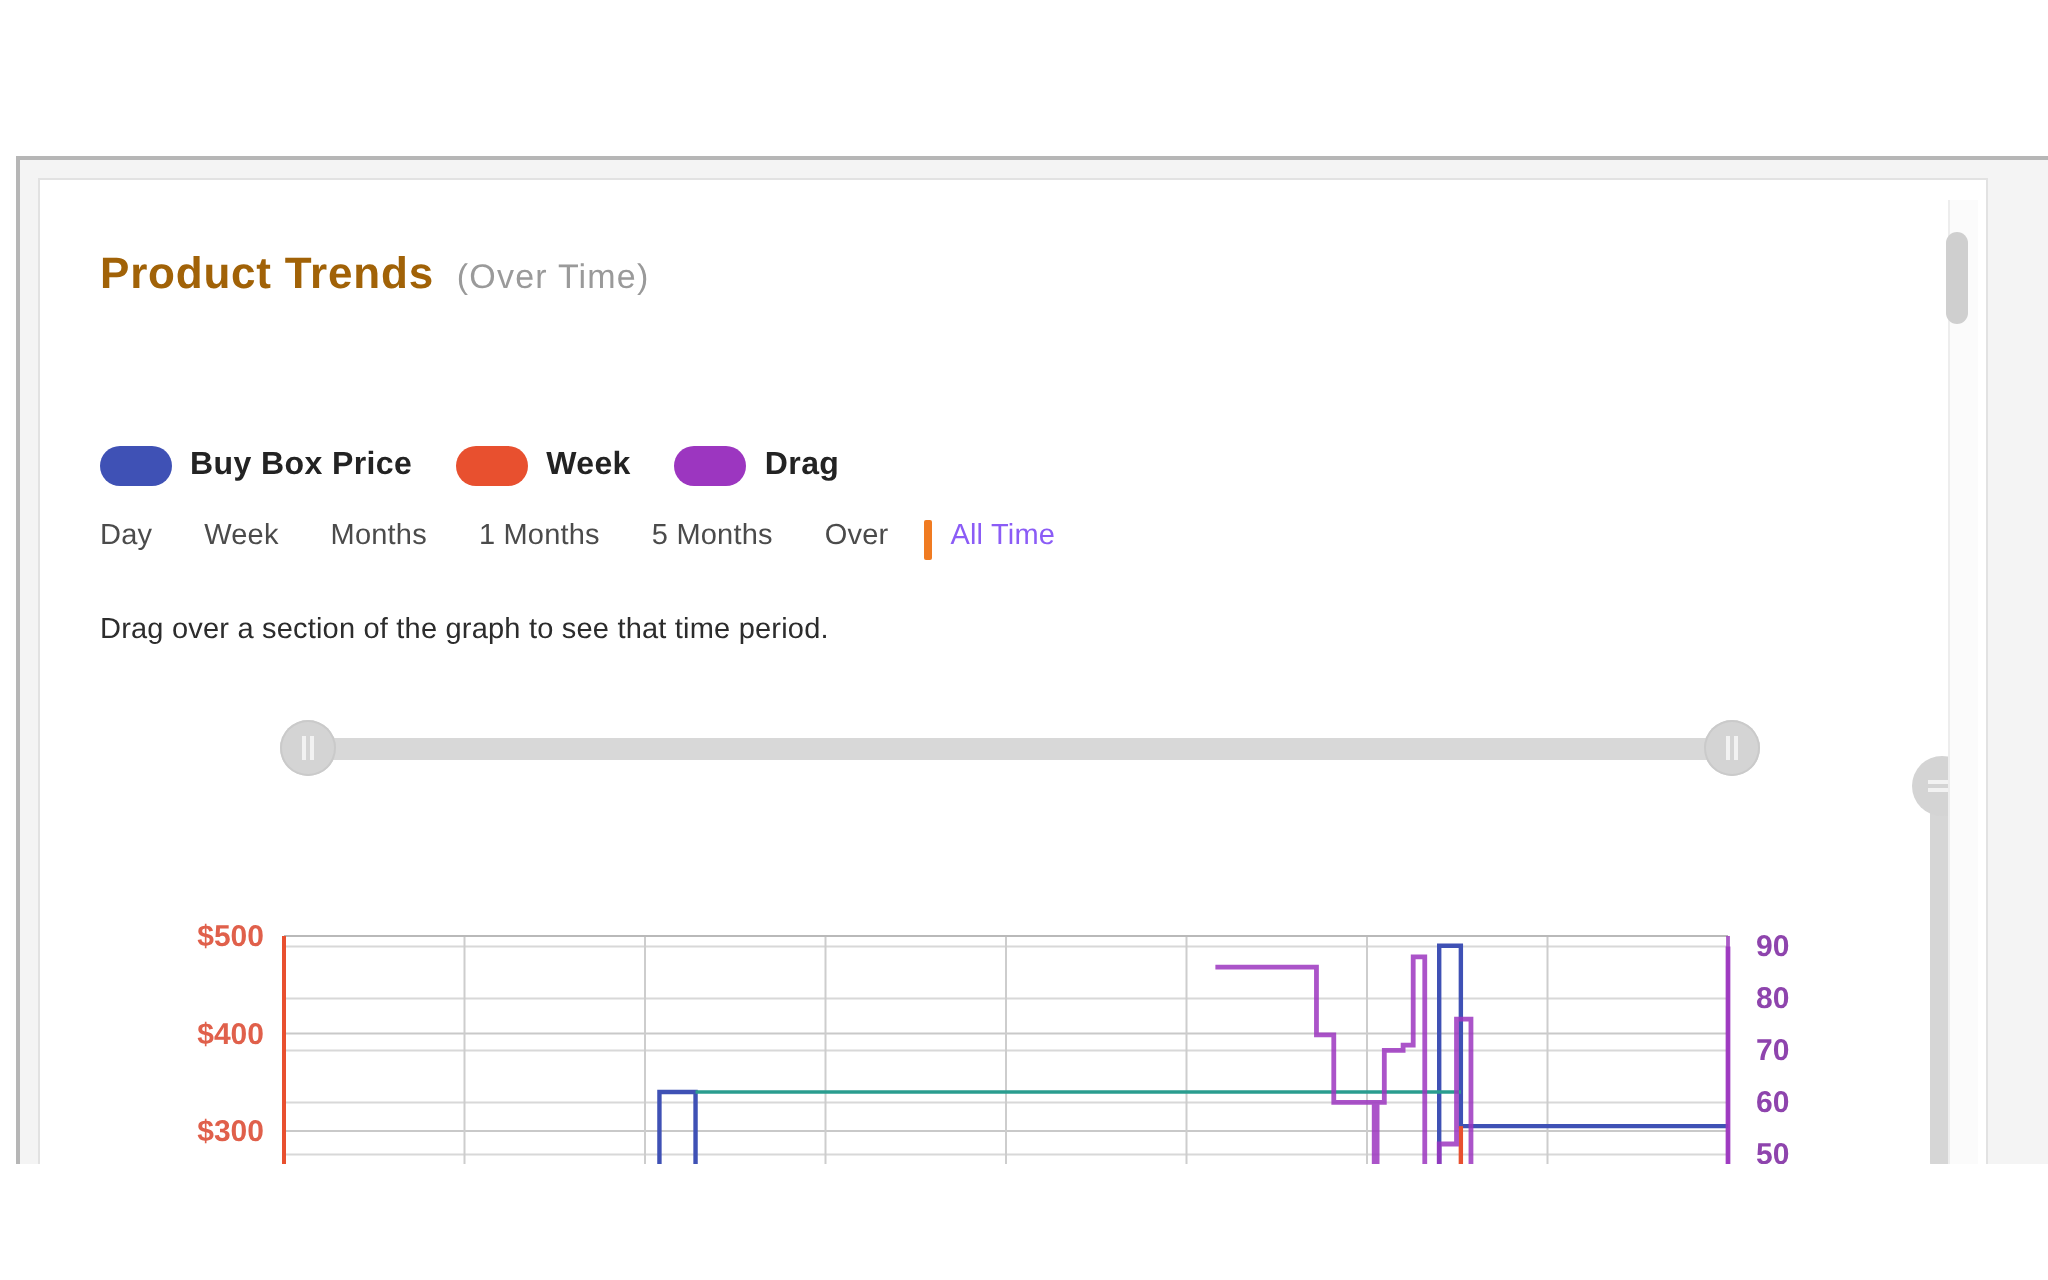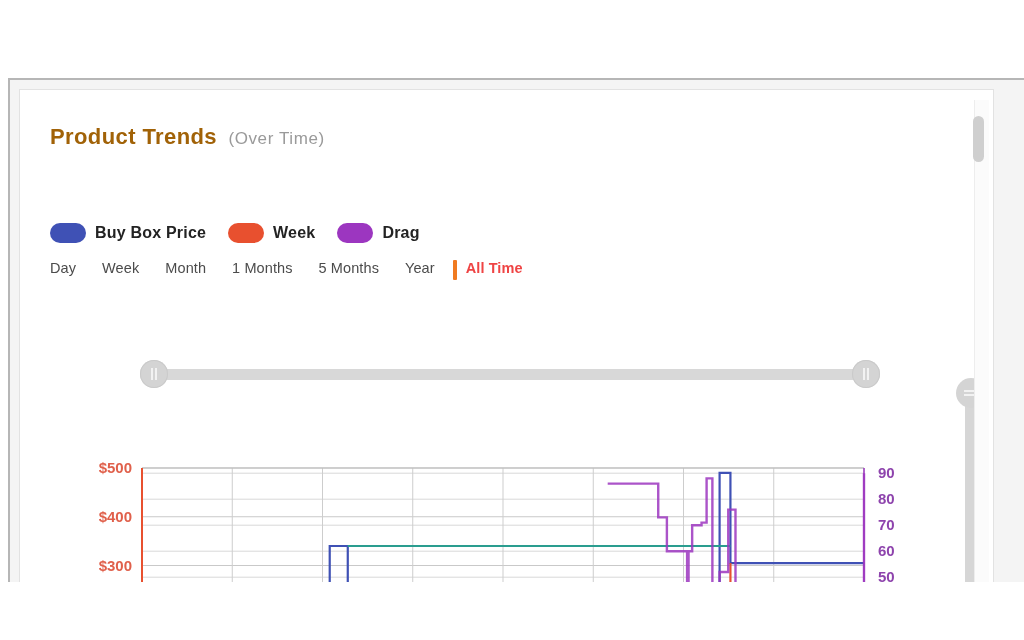--- a/index.html
+++ b/index.html
@@ -59,21 +59,21 @@
   .legend-item{display:flex;align-items:center;margin-right:22px;cursor:pointer;}
   .pill{width:36px;height:20px;border-radius:11px;margin-right:9px;}
   .legend-text{font-size:16px;font-weight:bold;color:#232323;letter-spacing:.2px;}
 
   
   .tabs{position:absolute;left:30px;top:170px;display:flex;align-items:flex-start;}
   .tab{
     font-size:14.5px;color:#4b4b4b;margin-right:26px;cursor:pointer;
     letter-spacing:.1px;white-space:nowrap;
   }
-  .tab.active{font-weight:bold;color:#ef4444;margin-right:0;}
+  .tab.active{font-weight:normal;color:#8b5cf6;margin-right:0;}
   .tab-marker{
     width:4px;height:20px;background:#f07b21;border-radius:1px;
     margin-right:9px;margin-left:-8px;
   }
 
   .hint{
     position:absolute;left:30px;top:217px;
     font-size:14.5px;color:#2c2c2c;letter-spacing:.1px;
   }
 
@@ -154,28 +154,29 @@
           </div>
           <div class="legend-item">
             <span class="pill" id="pill2" style="background: rgb(156, 54, 192);"></span>
             <span class="legend-text">Drag</span>
           </div>
         </div>
 
         <div class="tabs">
           <div class="tab">Day</div>
           <div class="tab">Week</div>
-          <div class="tab">Month</div>
+          <div class="tab">Months</div>
           <div class="tab">1 Months</div>
           <div class="tab">5 Months</div>
-          <div class="tab">Year</div>
+          <div class="tab">Over</div>
           <div class="tab-marker" style="background: rgb(240, 123, 33);"></div>
           <div class="tab active">All Time</div>
         </div>
 
+        <div class="hint">Drag over a section of the graph to see that time period.</div>
 
         <div class="range">
           <div class="range-track"></div>
           <div class="range-handle left">
             <span class="grip">
                 <i></i>
                 <i></i>
               </span>
           </div>
           <div class="range-handle right">

